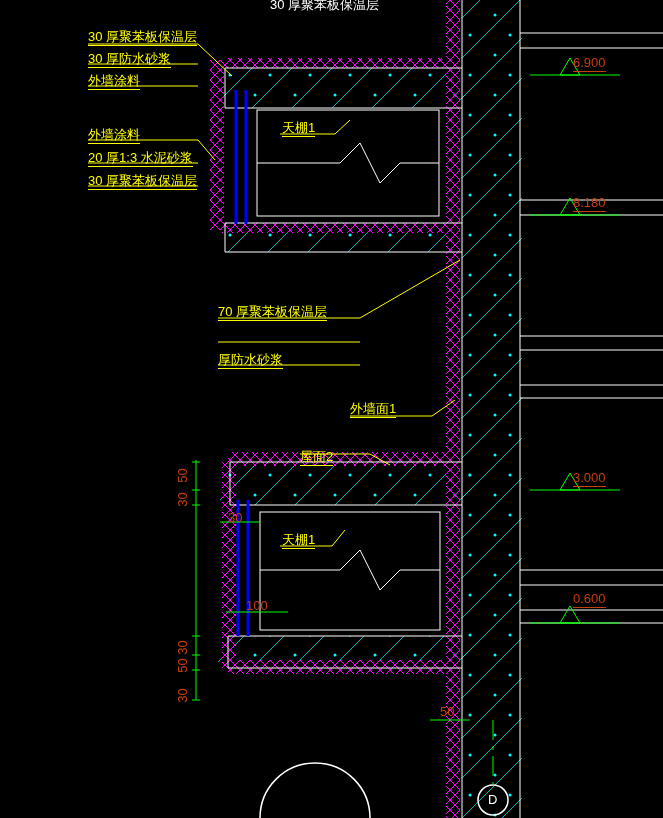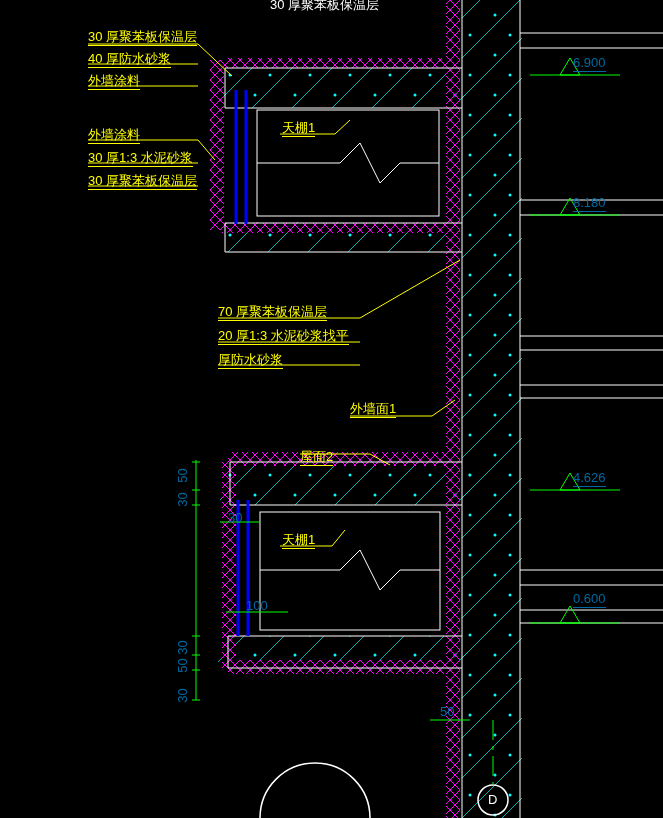--- a/index.html
+++ b/index.html
@@ -1,19 +1,19 @@
 <!DOCTYPE html>
 <html><head>
 <meta charset="utf-8">
 <style>
 html,body{margin:0;padding:0;background:#000;width:663px;height:818px;overflow:hidden;font-family:"Microsoft YaHei",SimSun,sans-serif}
 .stage{position:relative;width:663px;height:628px}
 .txt{position:absolute;color:#fff;font-size:13px;white-space:nowrap}
 .txt.y{color:#ff0}
-.txt.g{color:#0369a1}
+.txt.g{color:#c2410c}
 .ul{border-bottom:1px solid currentColor;padding-bottom:1px}
 svg{position:absolute;top:0;left:0}
 </style>
 </head>
 <body>
 <div class="stage">
 
 <svg width="663" height="818" viewBox="0 0 663 818">
  <defs>
   <pattern id="hatch" patternUnits="userSpaceOnUse" width="40" height="40" patternTransform="rotate(0)">
@@ -136,40 +136,39 @@
  </g>
 
  <g stroke="#0f0" stroke-width="1" stroke-dasharray="20 6 4 6">
    <line x1="493" y1="720" x2="493" y2="785"></line>
  </g>
 </svg>
 
 <div class="txt" style="left:270px;top:-4px"><span>30 厚聚苯板保温层</span></div>
 
 <div class="txt y" style="left:88px;top:28px"><span class="ul">30 厚聚苯板保温层</span></div>
-<div class="txt y" style="left:88px;top:50px"><span class="ul">40 厚防水砂浆</span></div>
+<div class="txt y" style="left:88px;top:50px"><span class="ul">30 厚防水砂浆</span></div>
 <div class="txt y" style="left:88px;top:72px"><span class="ul">外墙涂料</span></div>
 
 <div class="txt y" style="left:88px;top:126px"><span class="ul">外墙涂料</span></div>
-<div class="txt y" style="left:88px;top:149px"><span class="ul">30 厚1:3 水泥砂浆</span></div>
+<div class="txt y" style="left:88px;top:149px"><span class="ul">20 厚1:3 水泥砂浆</span></div>
 <div class="txt y" style="left:88px;top:172px"><span class="ul">30 厚聚苯板保温层</span></div>
 
 <div class="txt y" style="left:218px;top:303px"><span class="ul">70 厚聚苯板保温层</span></div>
-<div class="txt y" style="left:218px;top:327px"><span class="ul">20 厚1:3 水泥砂浆找平</span></div>
 <div class="txt y" style="left:218px;top:351px"><span class="ul">厚防水砂浆</span></div>
 
 <div class="txt y" style="left:350px;top:400px"><span class="ul">外墙面1</span></div>
 <div class="txt y" style="left:300px;top:448px"><span class="ul">屋面2</span></div>
 
 <div class="txt y" style="left:282px;top:119px"><span class="ul">天棚1</span></div>
 <div class="txt y" style="left:282px;top:531px"><span class="ul">天棚1</span></div>
 
 <div class="txt g" style="left:573px;top:55px"><span class="ul">6.900</span></div>
 <div class="txt g" style="left:573px;top:195px"><span class="ul">8.180</span></div>
-<div class="txt g" style="left:573px;top:470px"><span class="ul">4.626</span></div>
+<div class="txt g" style="left:573px;top:470px"><span class="ul">3.000</span></div>
 <div class="txt g" style="left:573px;top:591px"><span class="ul">0.600</span></div>
 
 <div class="txt g" style="left:175px;top:468px;transform:rotate(-90deg)">50</div>
 <div class="txt g" style="left:175px;top:492px;transform:rotate(-90deg)">30</div>
 <div class="txt g" style="left:228px;top:510px">30</div>
 <div class="txt g" style="left:246px;top:598px">100</div>
 <div class="txt g" style="left:175px;top:640px;transform:rotate(-90deg)">30</div>
 <div class="txt g" style="left:175px;top:658px;transform:rotate(-90deg)">50</div>
 <div class="txt g" style="left:175px;top:688px;transform:rotate(-90deg)">30</div>
 <div class="txt g" style="left:440px;top:704px">50</div>

